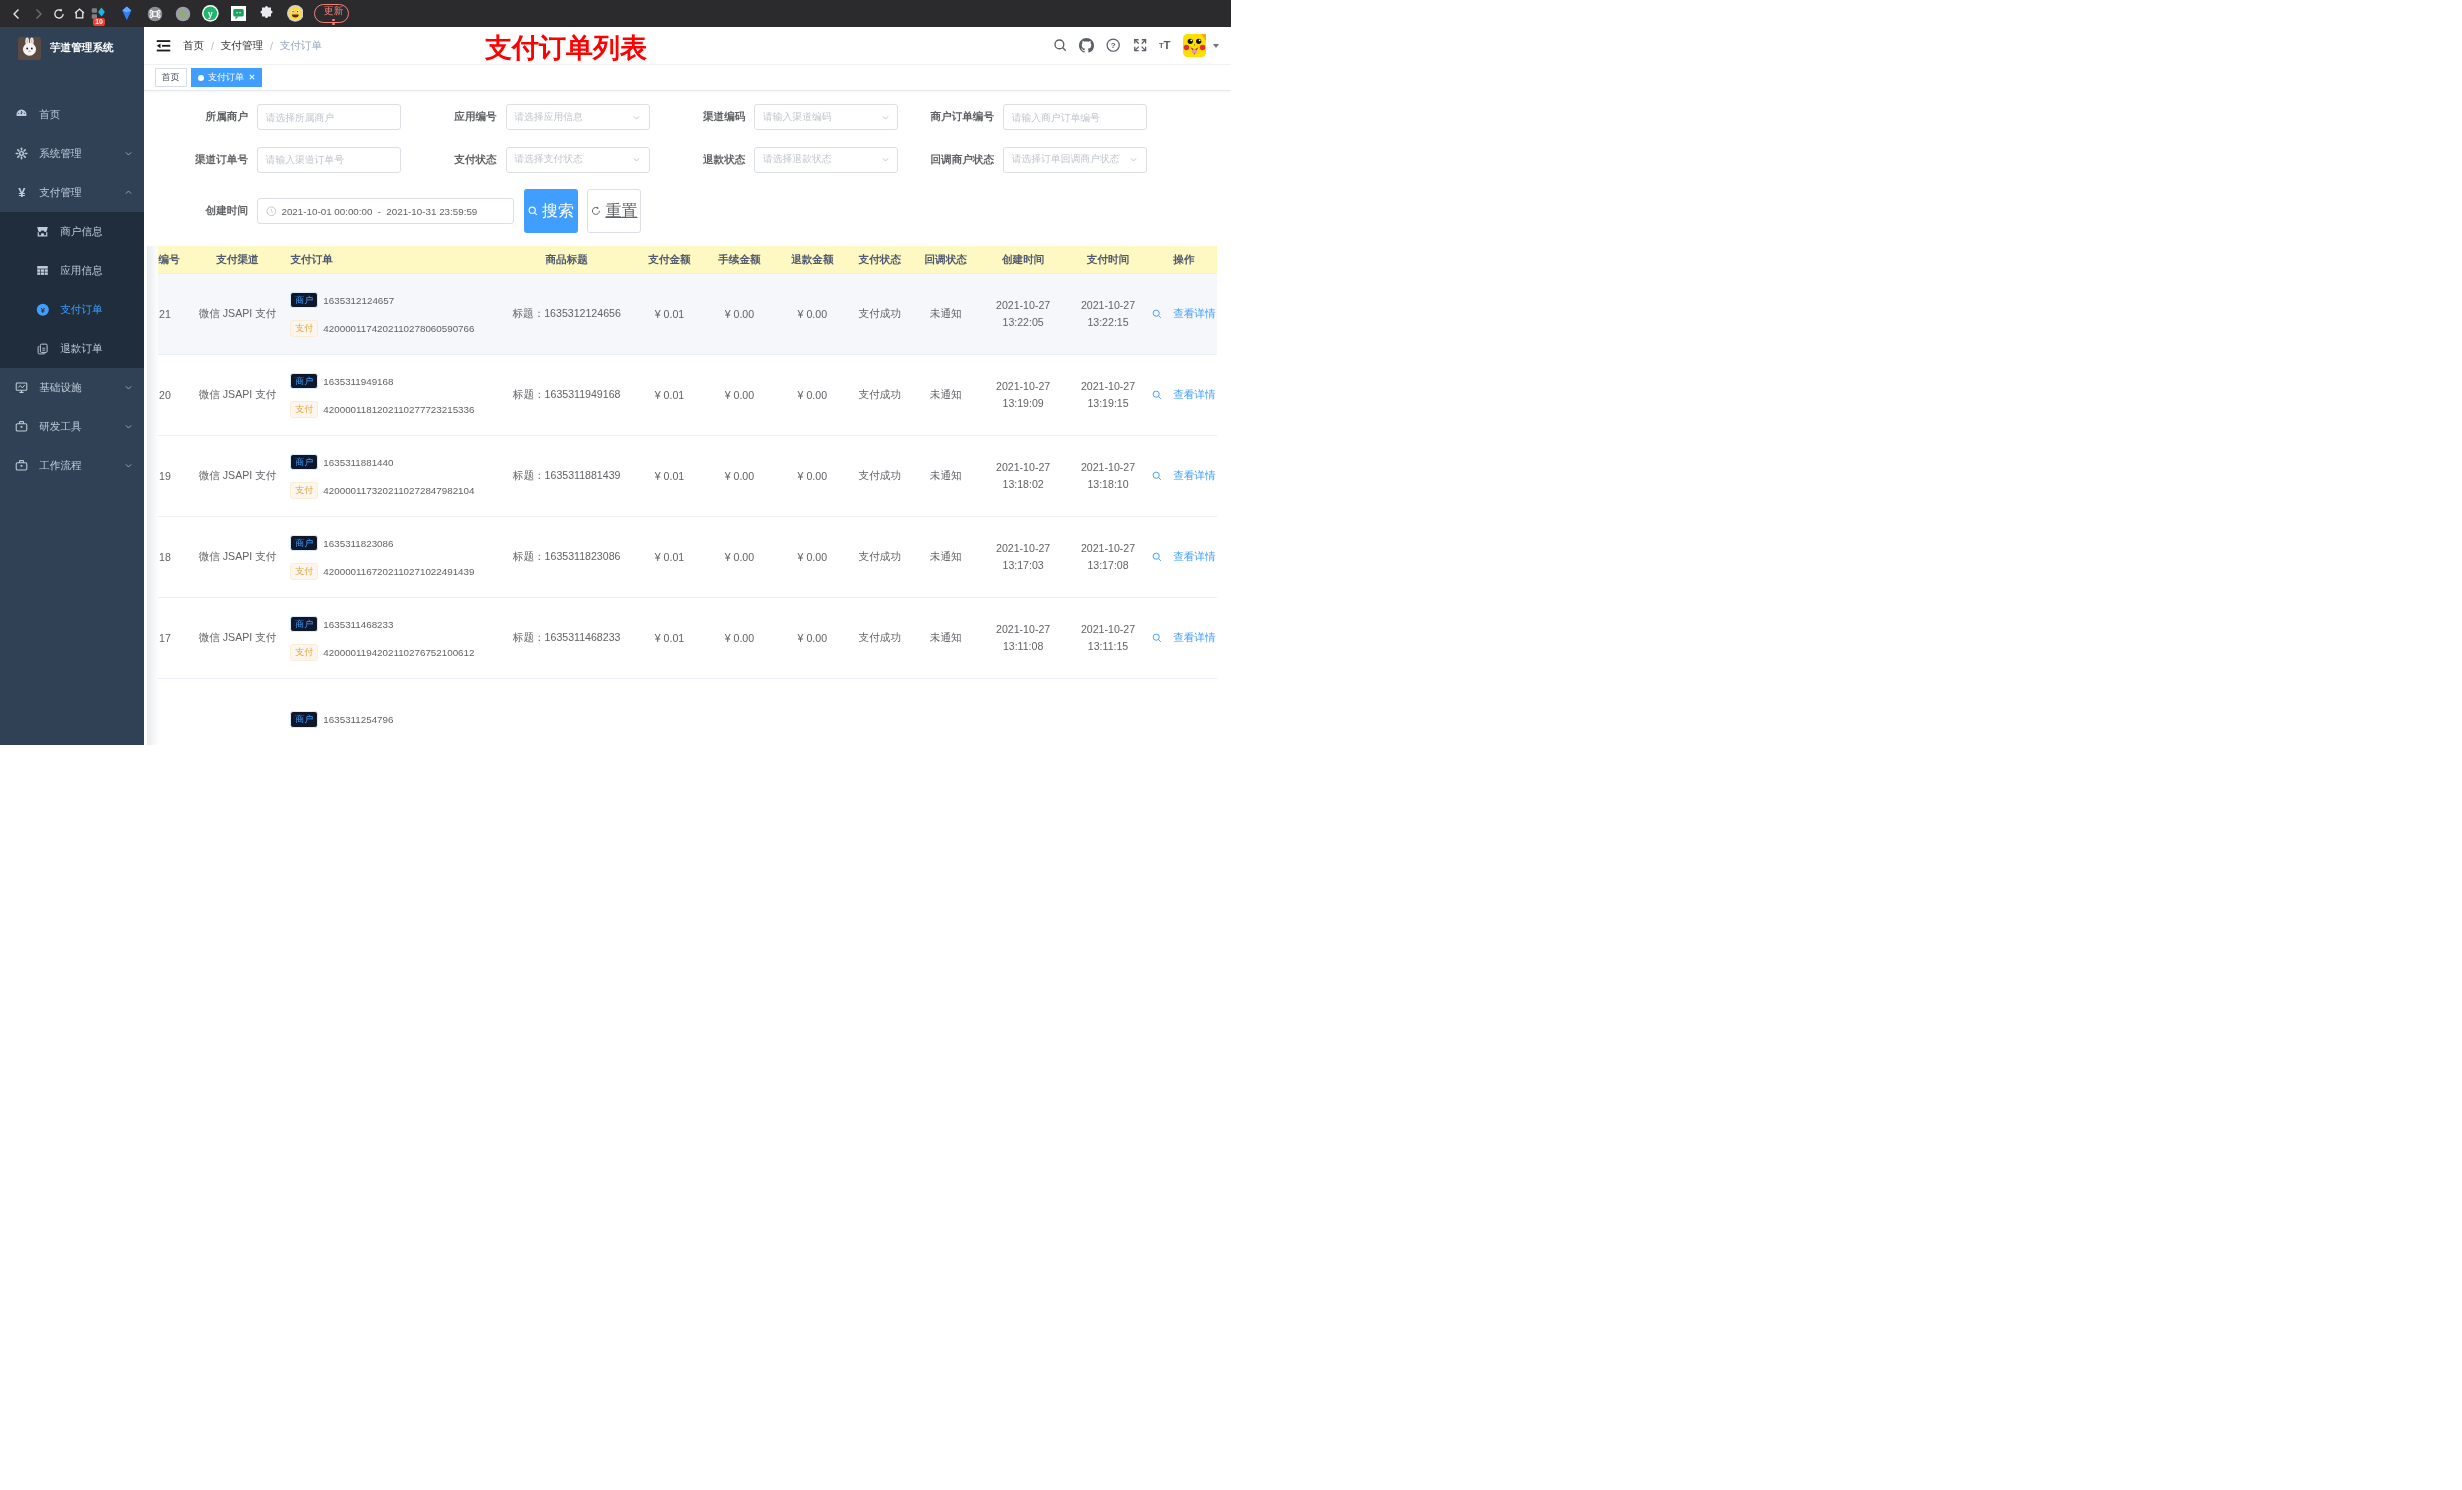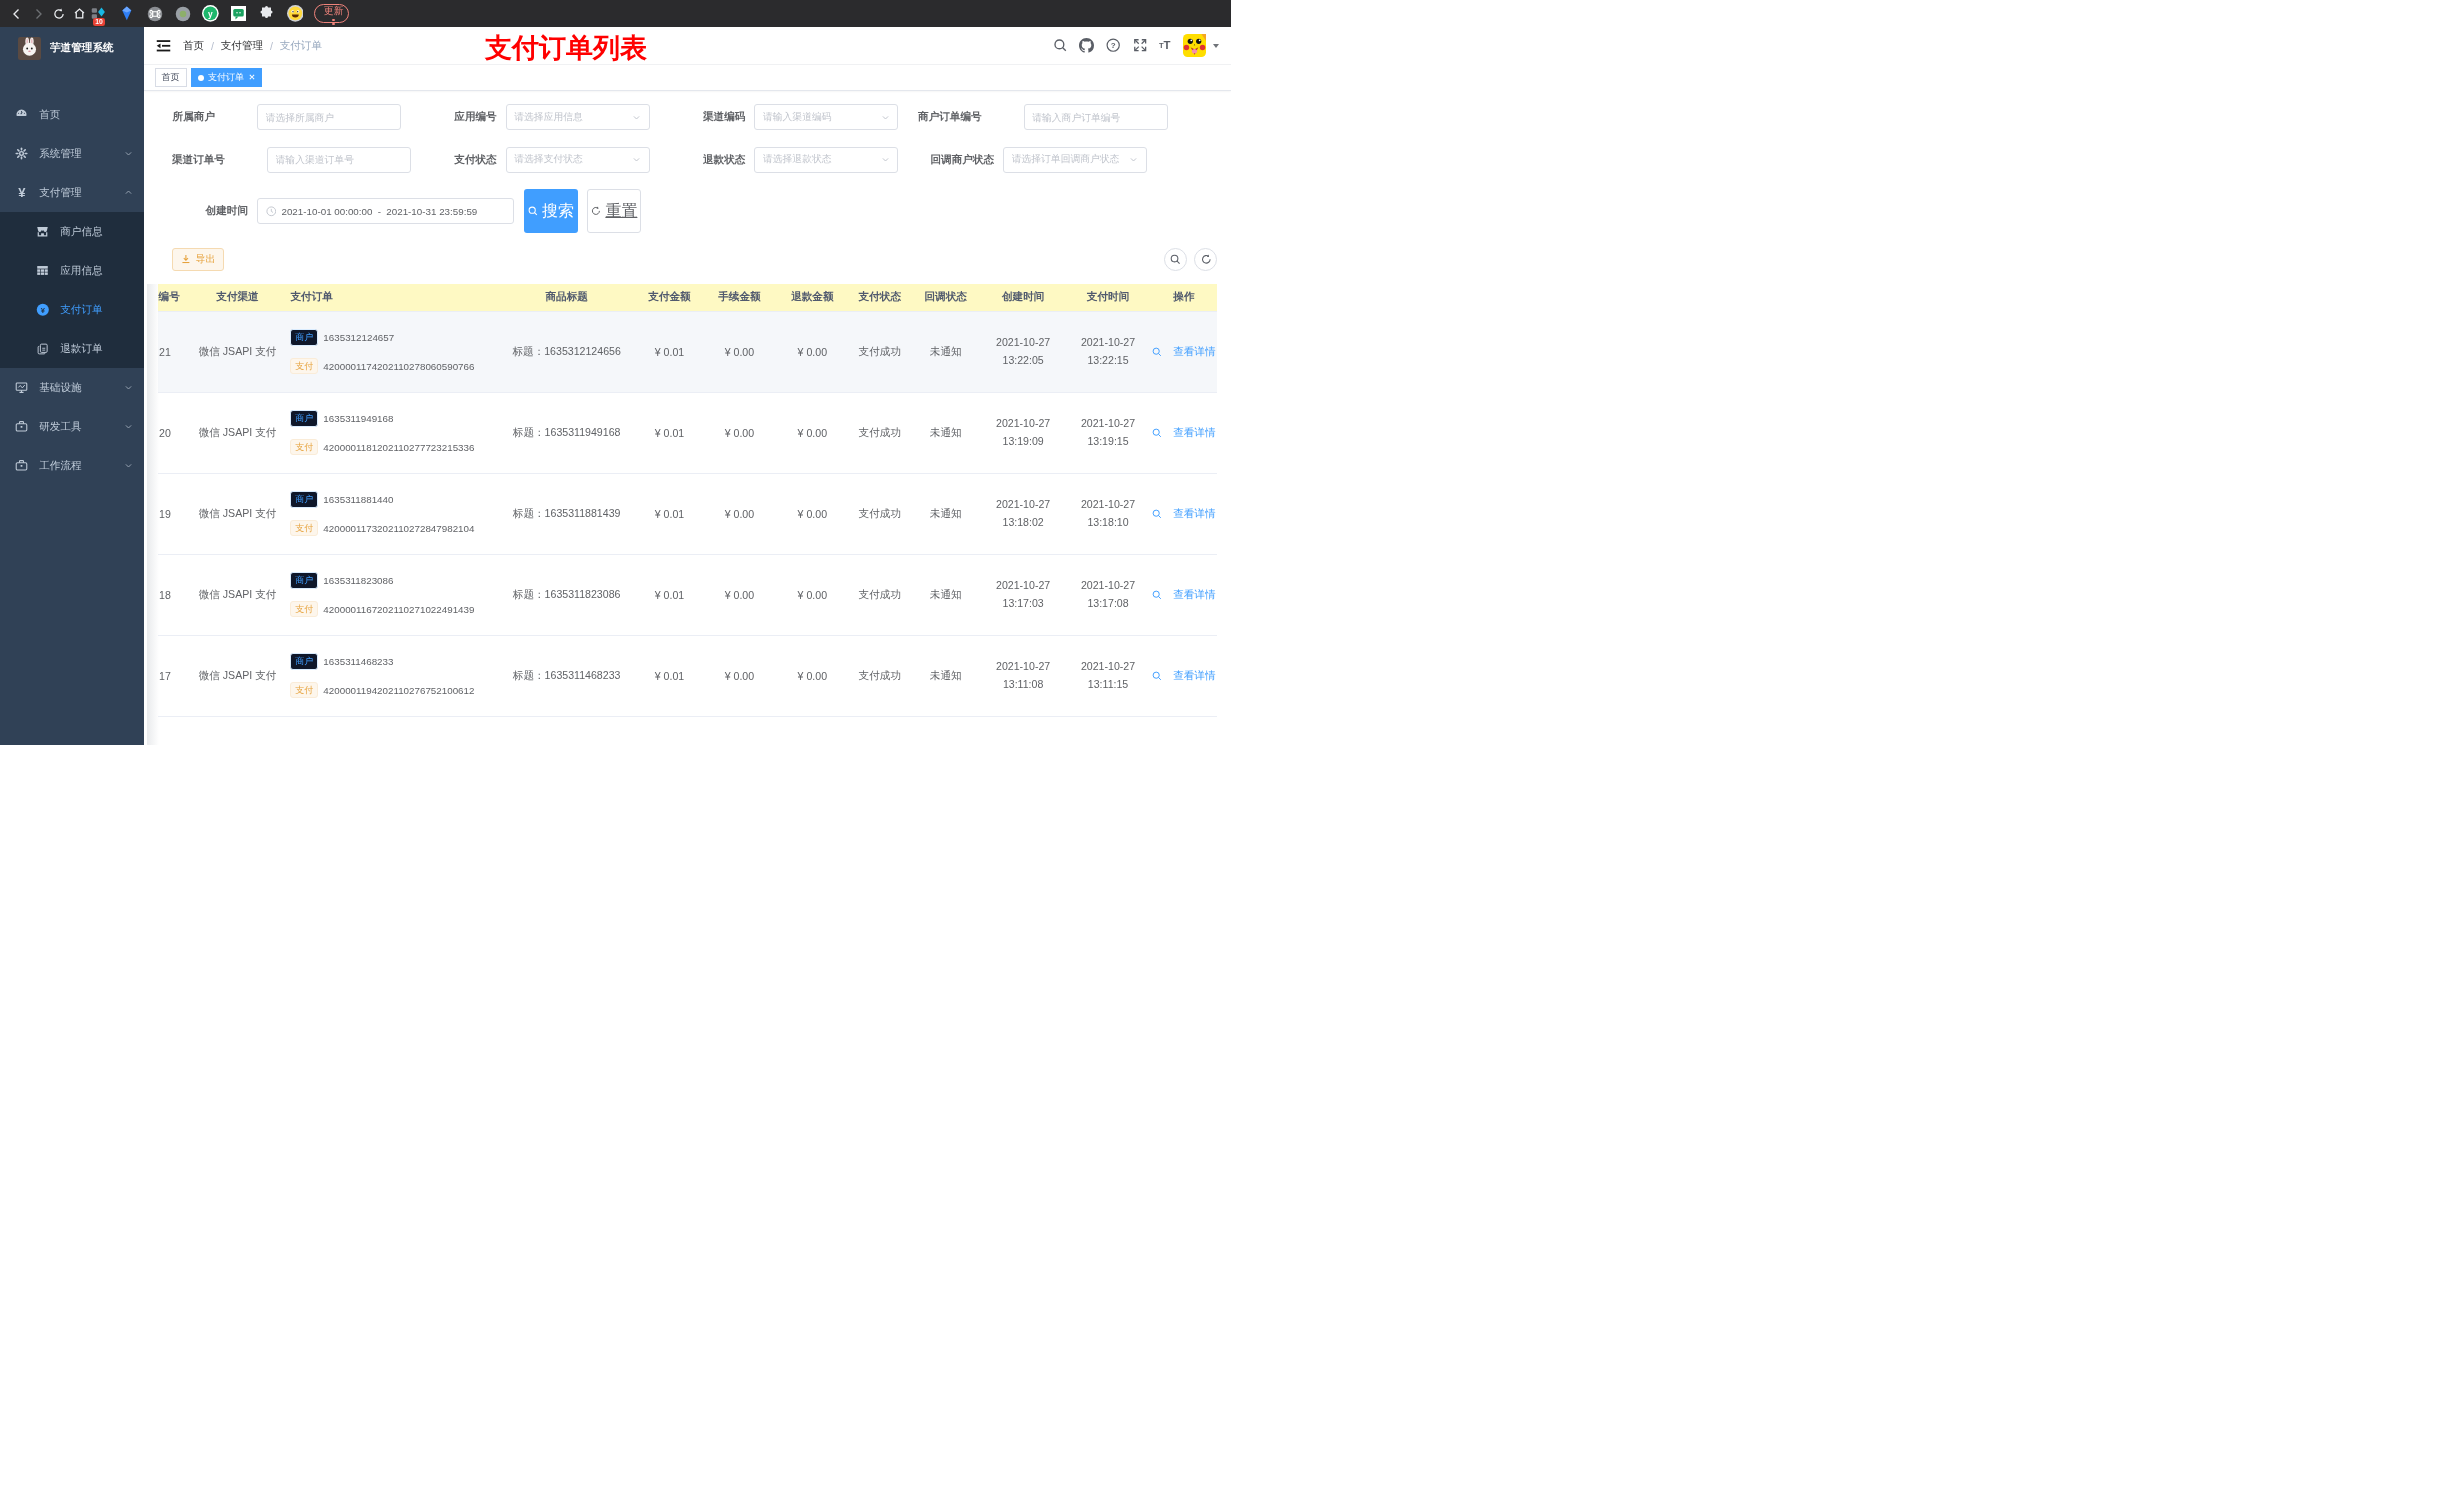--- a/index.html
+++ b/index.html
@@ -65,21 +65,21 @@
   .tag-tab .x { margin-left:4.5px; font-size:8.3px; line-height:1; }
 
   
   .content { flex:1; padding:13px 13.6px 0 13.6px; position:relative; overflow:hidden; }
   .frow { display:grid; grid-template-columns:repeat(4,229px); column-gap:19.7px; margin-left:14.4px; margin-bottom:16.7px; }
   .frow3 { display:flex; align-items:center; margin-left:14.4px; }
   .fi { display:flex; align-items:center; }
   .fi label { width:85px; padding-right:9px; text-align:right; font-size:10.6px; color:#606266; font-weight:600; white-space:nowrap; }
   .ctrl { width:144px; height:26px; border:0.8px solid #dcdfe6; border-radius:3px; display:flex; align-items:center;
     padding:0 7.6px; font-size:9.8px; color:#606266; background:#fff; }
-  input.ctrl { outline:none;margin-left:33px; }
+  input.ctrl { outline:none; }
   input.ctrl::placeholder { color:#c0c4cc; }
   .sel { justify-content:space-between; cursor:pointer; }
   .sel .ph { color:#c0c4cc; overflow:hidden; white-space:nowrap; }
   .date-ctrl { width:257px; gap:5.3px; overflow:hidden; white-space:nowrap; color:#606266; }
   .btn { height:44px; border-radius:3px; font-size:16px; display:inline-flex; align-items:center; gap:4.5px; padding:0 3px; cursor:pointer; border:0.8px solid transparent; }
   .btn-primary { background:#409eff; color:#fff; margin-left:9.8px; }
   .btn-plain { background:#fff; color:#606266; border-color:#dcdfe6; margin-left:9px;text-decoration:underline; }
   .btn-warn { height:23px; background:#fdf6ec; color:#e6a23c; border-color:#f5dab1; font-size:9.8px; padding:0 8.3px; }
 
   .tool-row { margin-top:14.4px; display:flex; align-items:center; }
@@ -530,45 +530,20 @@
         </button>
         <button class="btn btn-plain">
           <svg width="9.8" height="9.8" viewBox="0 0 14 14">
               <path d="M12 7 A5 5 0 1 1 10.2 3.2" stroke="#606266" stroke-width="1.4" fill="none"></path>
               <path d="M10 0.8 L10.6 3.8 L7.6 3.5 Z" fill="#606266"></path>
             </svg>
           <span>重置</span>
         </button>
       </div>
 
-      <div class="tool-row">
-        <span class="export-wrap">
-          <button class="btn btn-warn">
-            <svg width="9.8" height="9.8" viewBox="0 0 14 14">
-                <path d="M7 1.5 V8.5 M4 6 L7 9 L10 6" stroke="#e6a23c" stroke-width="1.5" fill="none"></path>
-                <path d="M2 12.2 h10" stroke="#e6a23c" stroke-width="1.5"></path>
-              </svg>
-            <span>导出</span>
-          </button>
-        </span>
-        <span class="mini-circles">
-          <span class="mini">
-              <svg width="10.6" height="10.6" viewBox="0 0 14 14">
-                <circle cx="6" cy="6" r="4.4" stroke="#5a5e66" stroke-width="1.4" fill="none"></circle>
-                <path d="M9.4 9.4 L12.6 12.6" stroke="#5a5e66" stroke-width="1.4"></path>
-              </svg>
-            </span>
-          <span class="mini">
-              <svg width="10.6" height="10.6" viewBox="0 0 14 14">
-                <path d="M12 7 A5 5 0 1 1 10.2 3.2" stroke="#5a5e66" stroke-width="1.4" fill="none"></path>
-                <path d="M10 0.8 L10.6 3.8 L7.6 3.5 Z" fill="#5a5e66"></path>
-              </svg>
-            </span>
-        </span>
-      </div>
 
       <div class="table">
         <div class="tr thead">
           <div class="td c1">
               <span>编号</span>
             </div>
           <div class="td c2">支付渠道</div>
           <div class="td c3">支付订单</div>
           <div class="td c4">商品标题</div>
           <div class="td c5">支付金额</div>

